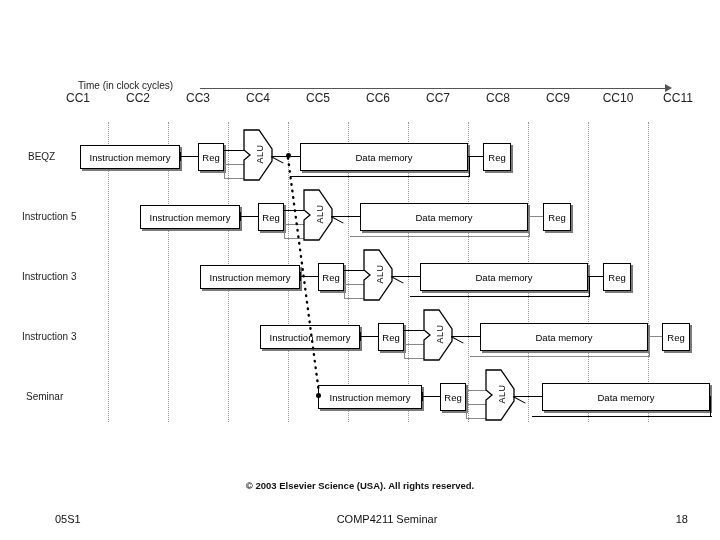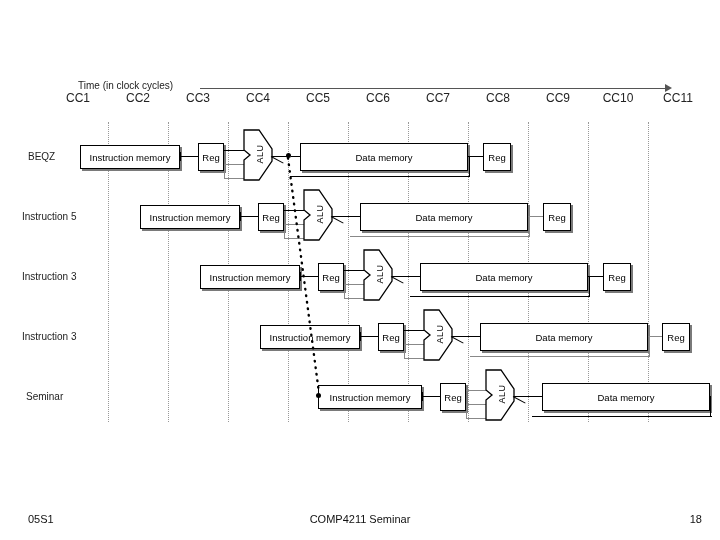--- a/index.html
+++ b/index.html
@@ -91,25 +91,25 @@
   }
   .diagline{position:absolute;left:0;top:0;width:720px;height:470px;pointer-events:none;}
 
   
   .copyright{
     position:absolute;left:0;top:480px;width:720px;
     text-align:center;font-size:9.5px;font-weight:bold;color:#111;
   }
   .foot{
     position:absolute;top:513px;
-    font-size:11px;color:#111;
+    font-size:11px;color:#111;margin-left:27px;
   }
   #foot-left{left:28px;}
   #foot-center{left:0;width:720px;text-align:center;}
-  #foot-right{right:18px;}
+  #foot-right{right:32px;}
 </style>
 </head>
 <body>
 
 <div id="slide">
 
 
   <div id="figure">
 
     <div class="time-label">Time (in clock cycles)</div>
@@ -267,17 +267,18 @@
     <div class="stage shadow" style="left:542px;top:383px;width:168px;height:28px">Data memory</div>
     <div class="wire" style="left:532px;top:416px;width:180px;height:1px"></div>
     <div class="wire" style="left:710px;top:396px;width:1px;height:21px"></div>
 
     <svg class="diagline">
       <line x1="288" y1="158" x2="319" y2="393" stroke="#000" stroke-width="2.4" stroke-linecap="round" stroke-dasharray="0.6 6"></line>
     </svg>
 
   </div>
 
+  <div class="copyright">© 2003 Elsevier Science (USA). All rights reserved.</div>
   <div class="foot" id="foot-left">05S1</div>
   <div class="foot" id="foot-center">COMP4211 Seminar</div>
   <div class="foot" id="foot-right">18</div>
 
 </div>
 
 </body></html>

